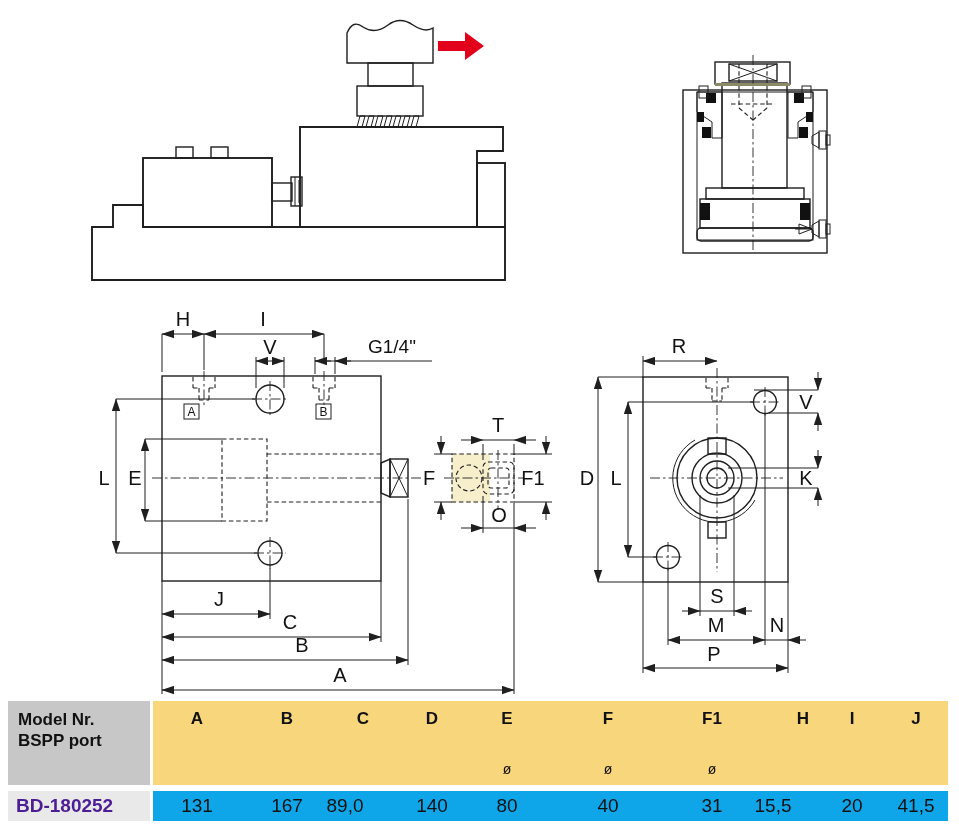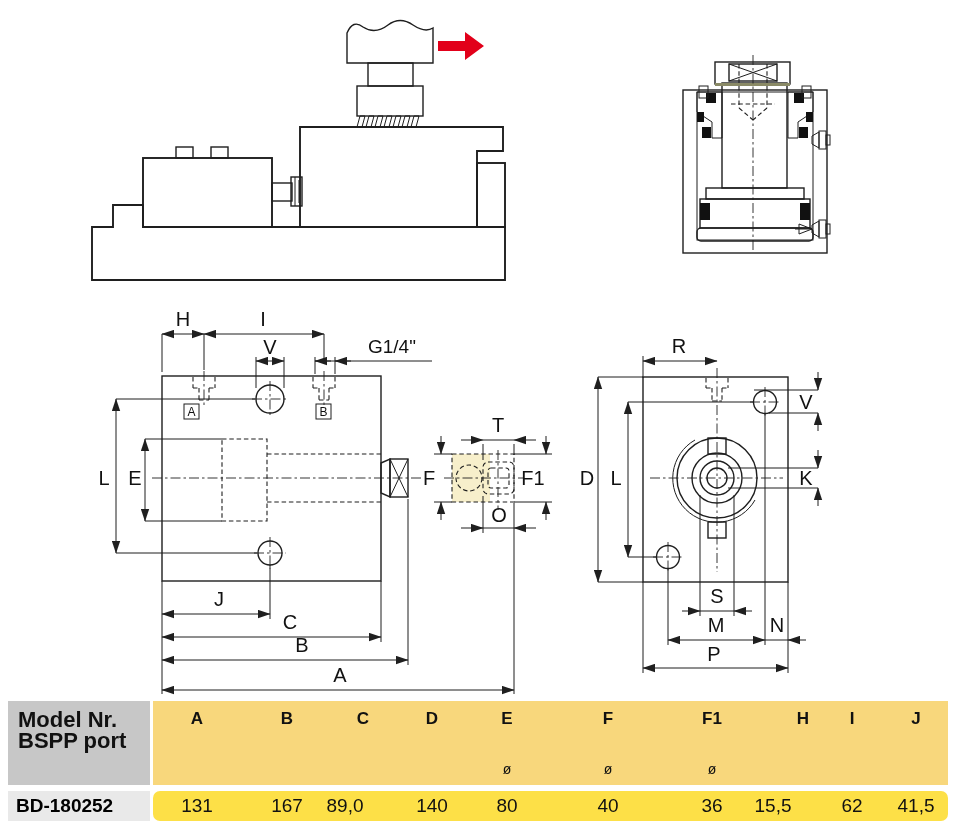--- a/index.html
+++ b/index.html
@@ -11,26 +11,26 @@
   .s2 {stroke:#1f1f1f;fill:none;stroke-width:1.9;}
   .thin{stroke:#1f1f1f;fill:none;stroke-width:1;}
   .dim{stroke:#1f1f1f;fill:none;stroke-width:1;}
   .dash{stroke:#1f1f1f;fill:none;stroke-width:1.1;stroke-dasharray:4.5 2.8;}
   .cl  {stroke:#1f1f1f;fill:none;stroke-width:.9;stroke-dasharray:10 3 2.5 3;}
   text.lbl{font:20px "Liberation Sans",sans-serif;fill:#111;text-anchor:middle;}
   text.lbl2{font:19px "Liberation Sans",sans-serif;fill:#111;text-anchor:start;}
   text.box{font:12px "Liberation Sans",sans-serif;fill:#111;text-anchor:middle;}
   
   .cell{position:absolute;box-sizing:border-box;}
-  .grayhead{background:#C7C7C7;color:#111;font-weight:bold;font-size:22px;line-height:21px;
+  .grayhead{background:#C7C7C7;color:#111;font-weight:bold;font-size:17px;line-height:21px;
             padding:8px 0 0 10px;}
   .goldhead{background:#F8D77C;}
-  .modelcell{background:#E9E9E9;color:#000000;font-weight:bold;font-size:19px;line-height:30px;
+  .modelcell{background:#E9E9E9;color:#4c1d95;font-weight:bold;font-size:19px;line-height:30px;
              padding-left:8px;}
-  .valuescell{background:#fde047;border-radius:7px;}
+  .valuescell{background:#0ea5e9;}
   .colhead{position:absolute;top:8px;transform:translateX(-50%);font-weight:bold;font-size:17px;color:#111;}
   .diasym{position:absolute;top:60px;transform:translateX(-50%);font-size:14px;color:#111;}
   .val{position:absolute;top:0;transform:translateX(-50%);font-size:19px;line-height:30px;color:#111;}
 </style>
 </head>
 <body>
 
 <div class="stage">
 
 <svg width="959" height="700" viewBox="0 0 959 700">
@@ -339,20 +339,20 @@
     <span class="diasym" style="left:559px">ø</span>
   </div>
   <div class="cell modelcell" style="left:8px;top:791px;width:142px;height:30px;">BD-180252</div>
   <div class="cell valuescell" style="left:153px;top:791px;width:795px;height:30px;">
     <span class="val" style="left:44px">131</span>
     <span class="val" style="left:134px">167</span>
     <span class="val" style="left:192px">89,0</span>
     <span class="val" style="left:279px">140</span>
     <span class="val" style="left:354px">80</span>
     <span class="val" style="left:455px">40</span>
-    <span class="val" style="left:559px">36</span>
+    <span class="val" style="left:559px">31</span>
     <span class="val" style="left:620px">15,5</span>
-    <span class="val" style="left:699px">62</span>
+    <span class="val" style="left:699px">20</span>
     <span class="val" style="left:763px">41,5</span>
   </div>
 </div>
 
 </div>
 
 </body></html>

